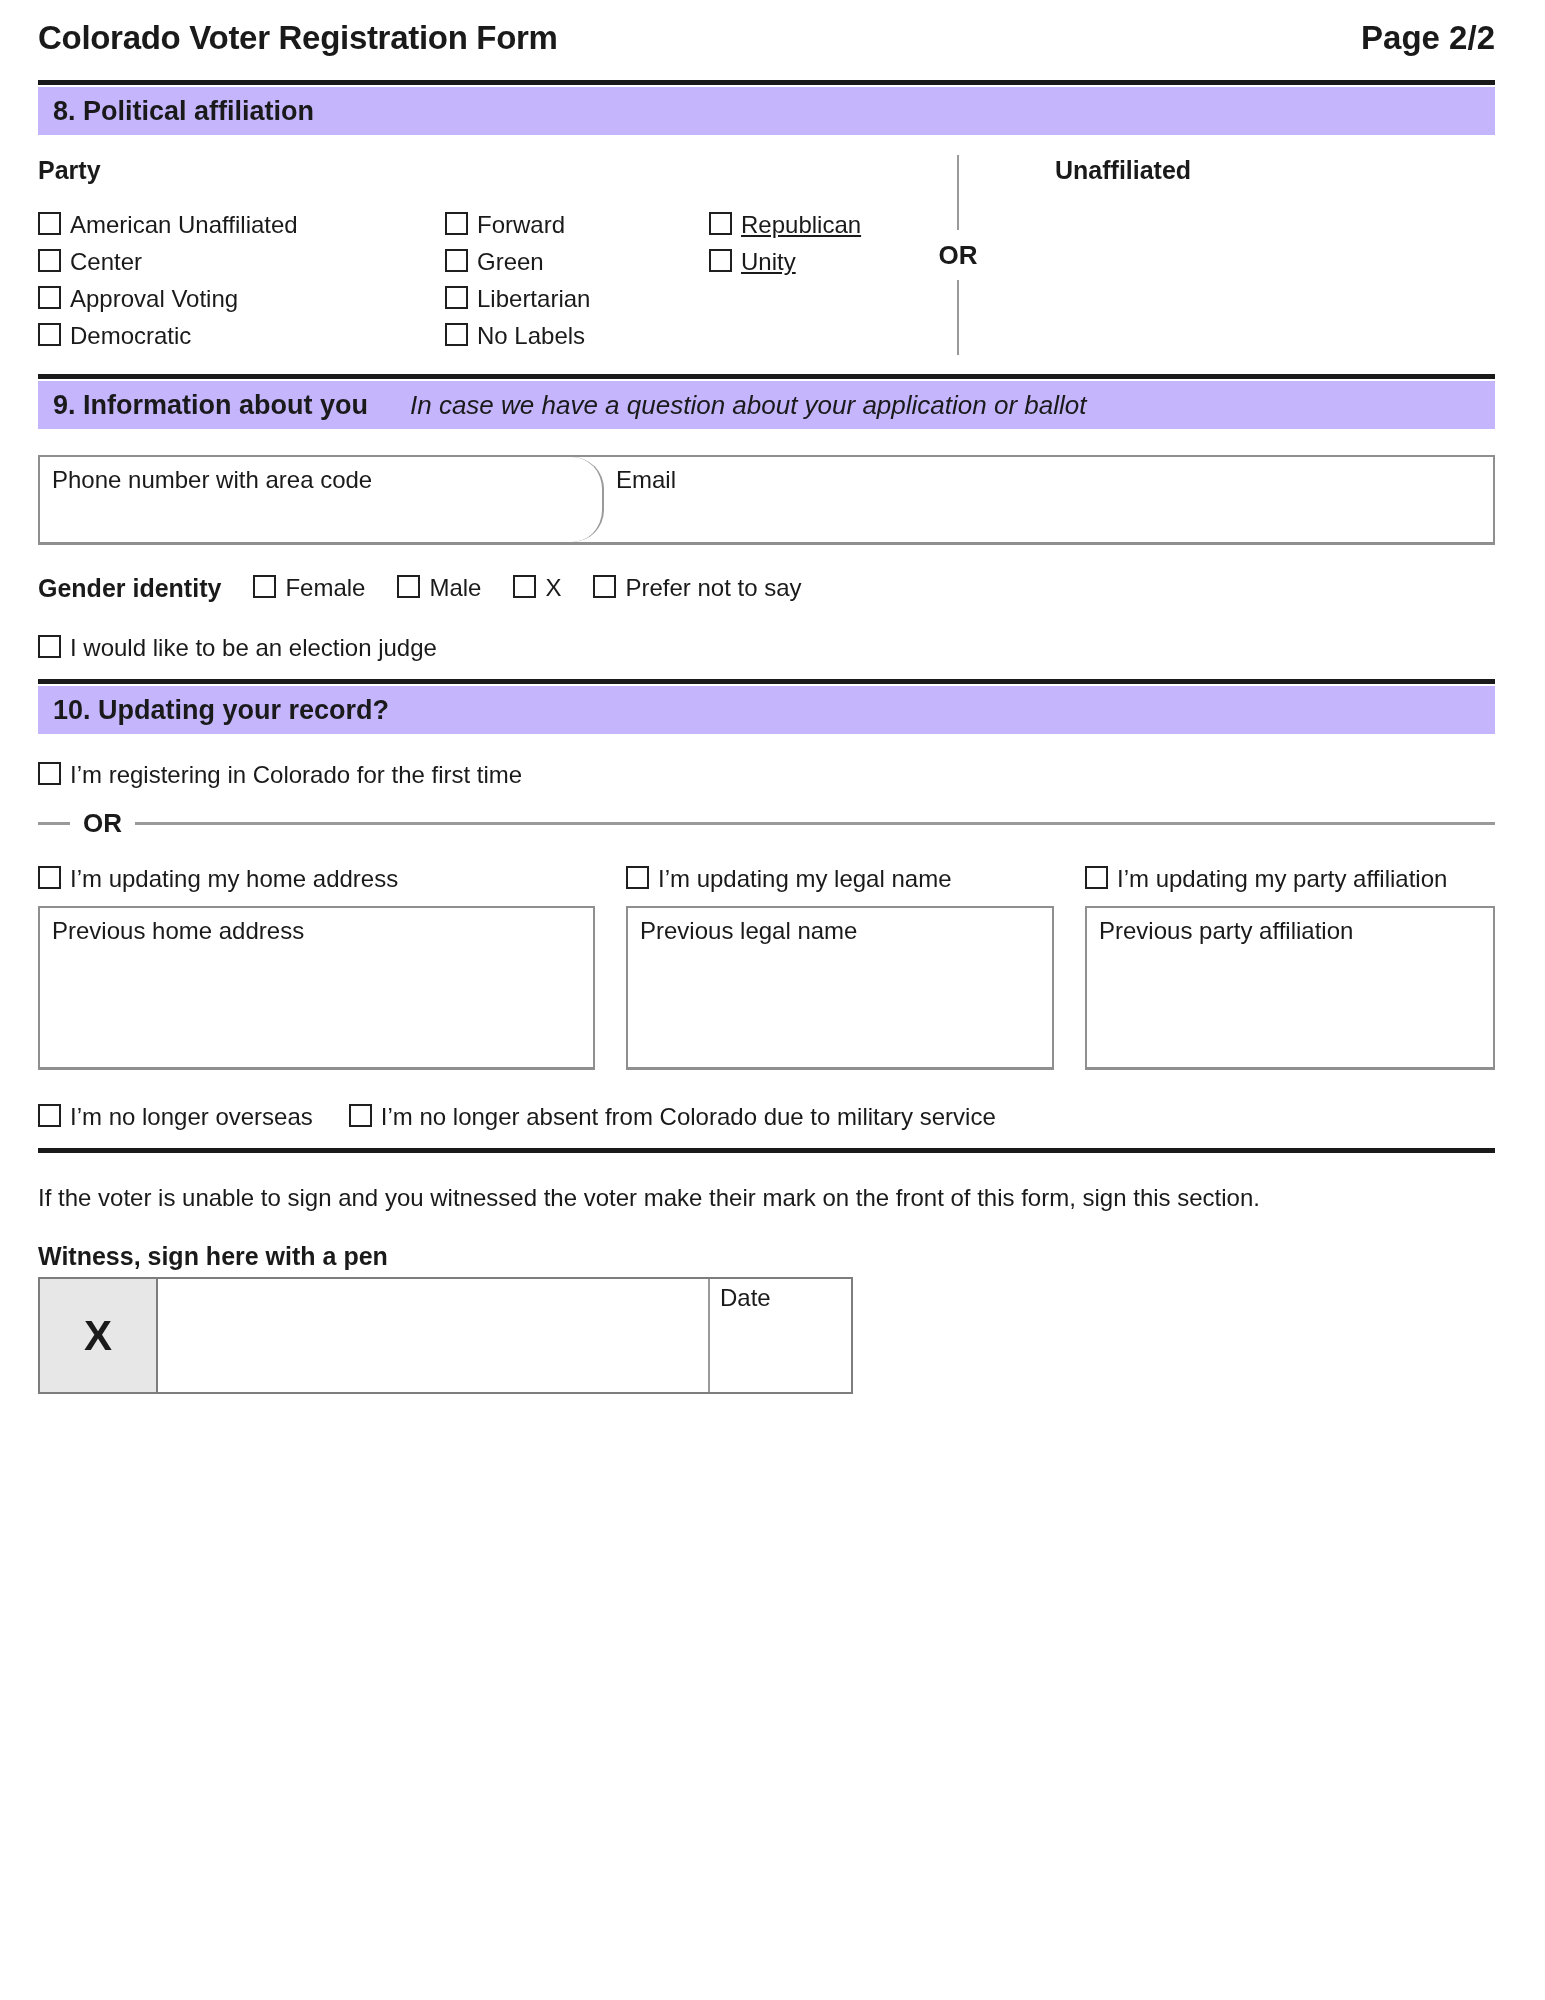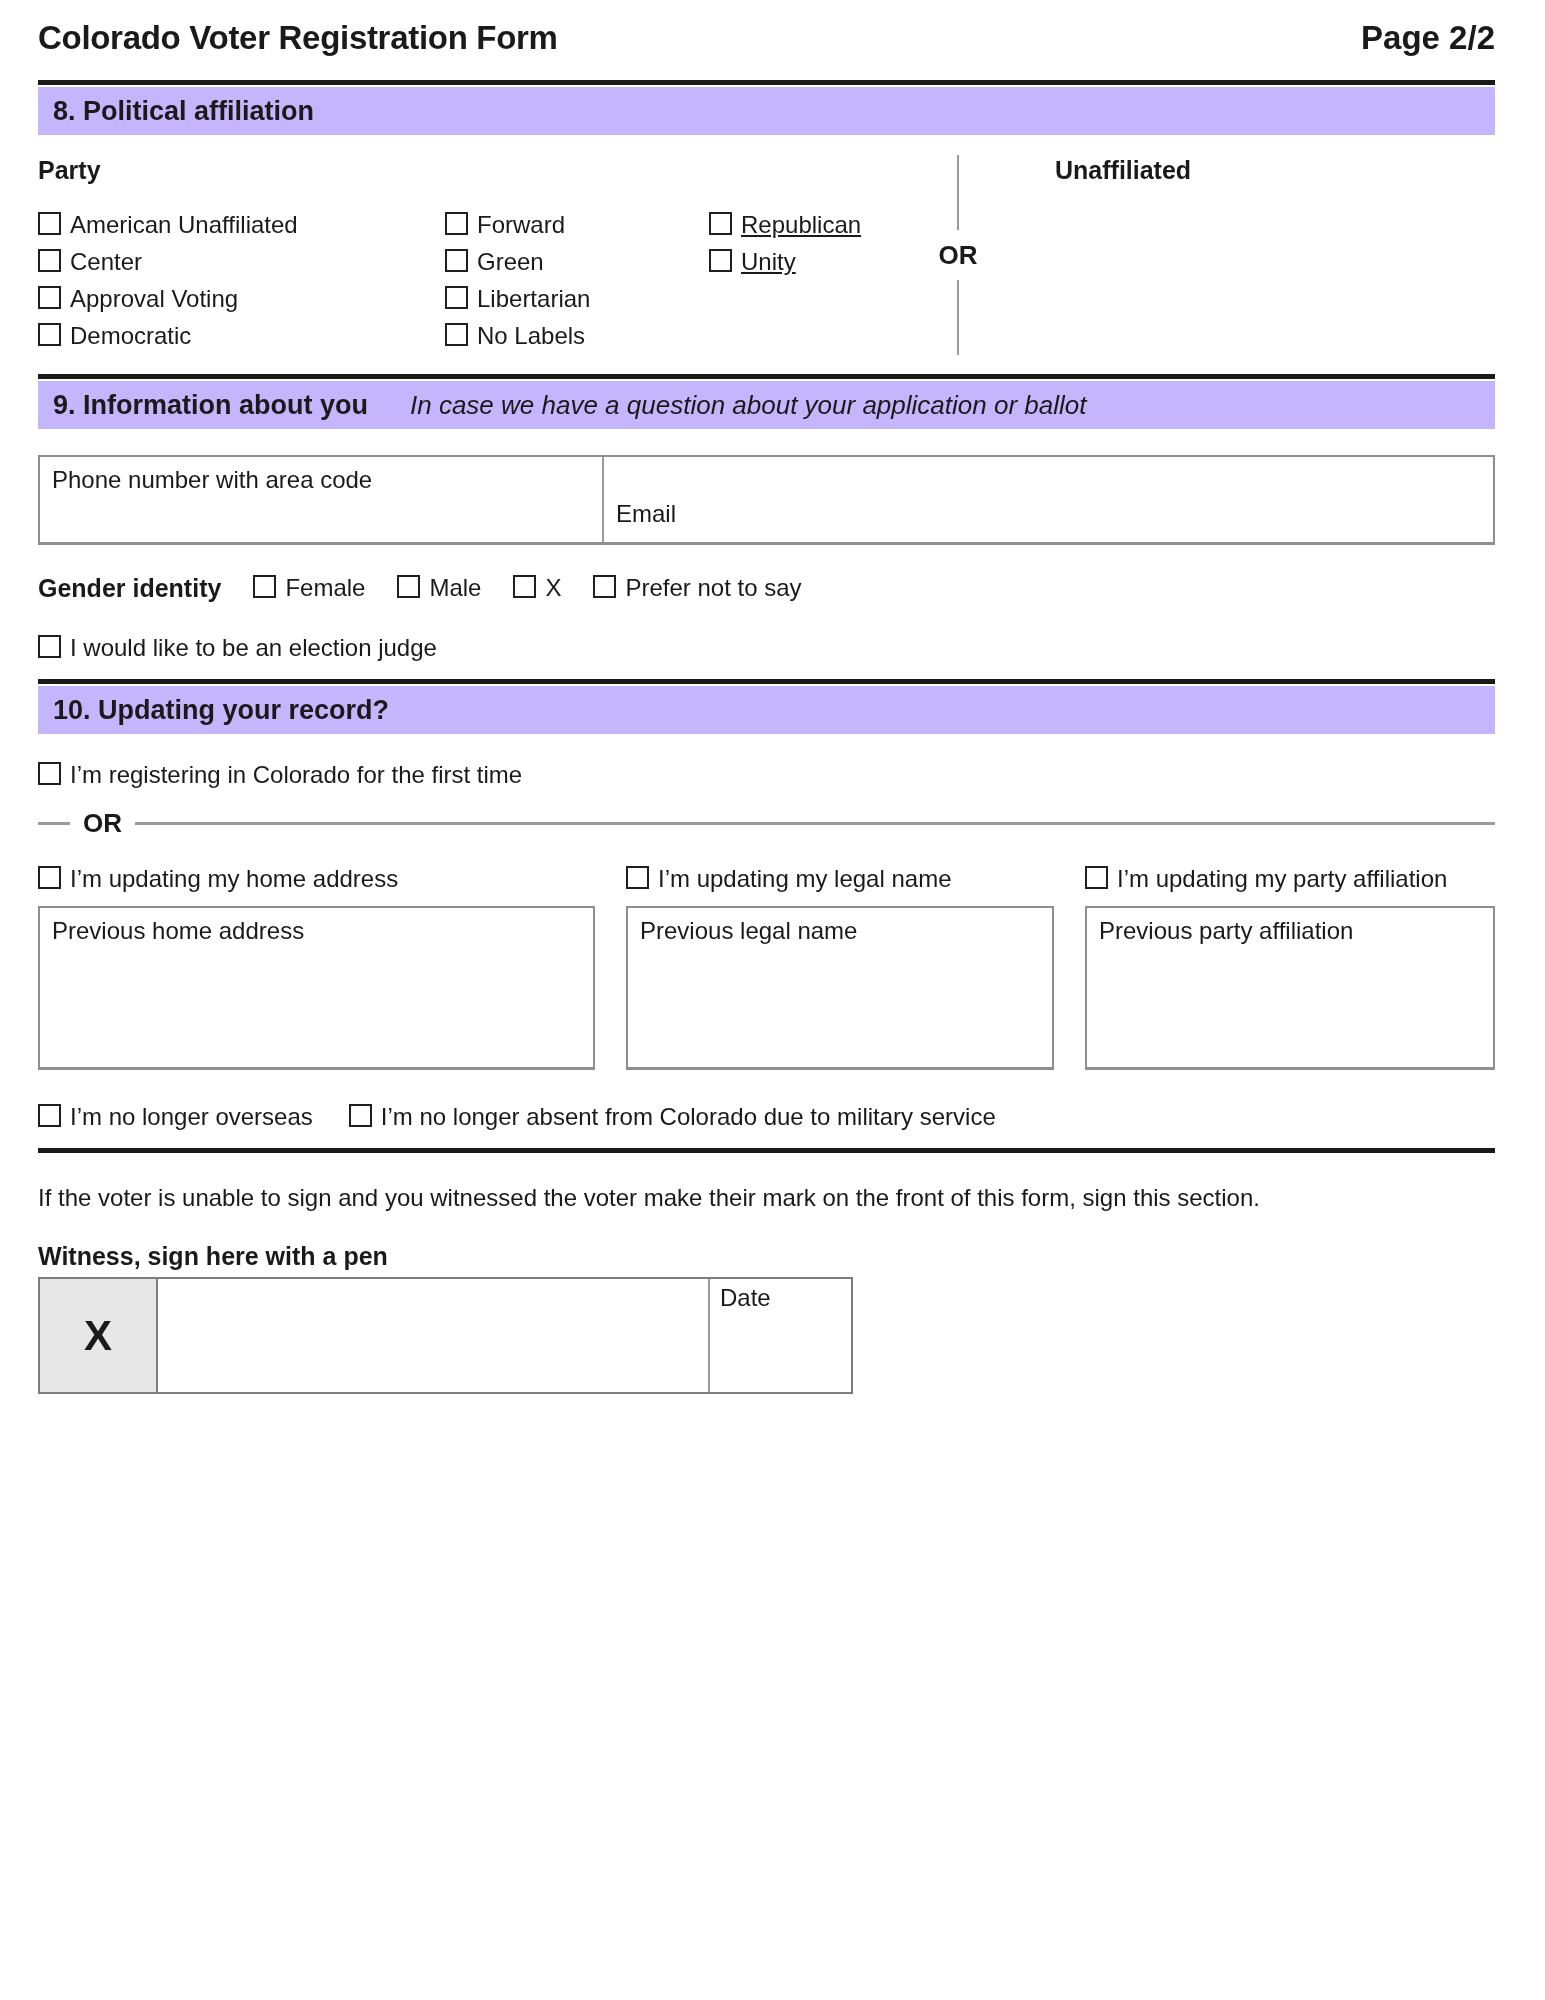--- a/index.html
+++ b/index.html
@@ -33,23 +33,23 @@
   .s8-c3{width:214px;padding-top:55px;box-sizing:border-box;text-decoration:underline;}
   .s8-div{width:70px;height:200px;display:flex;flex-direction:column;align-items:center;}
   .s8-div .seg{width:2px;background:#9a9a9a;flex:1;}
   .s8-div .orlbl{font-size:26px;font-weight:bold;padding:10px 0;}
   .s8-unaff{margin-left:62px;width:400px;}
   .s8-unaff .colhead{font-size:25px;font-weight:bold;height:30px;margin-bottom:16px;}
   .s8-unaff .opt .txt{max-width:300px;}
   
   .contact{margin-top:26px;border:2px solid #8f8f8f;border-bottom-width:3px;height:90px;
            display:flex;box-sizing:border-box;}
-  .contact .cell{padding:8px 12px;box-sizing:border-box;}
+  .contact .cell{padding:8px 12px;box-sizing:border-box;border-radius:32px;}
   .contact .cell.phone{width:564px;border-right:2px solid #9a9a9a;}
-  .contact .cell.email{flex:1;margin-top:34px;}
+  .contact .cell.email{flex:1;}
   .gender{display:flex;align-items:flex-start;margin-top:28px;}
   .gender .glabel{font-size:25px;font-weight:bold;margin-right:32px;}
   .gender .opt{margin-right:32px;}
   .judge{margin-top:30px;}
   
   .first-time{margin-top:26px;}
   .ordiv{display:flex;align-items:center;margin-top:18px;height:30px;}
   .ordiv .dash{width:32px;height:3px;background:#9a9a9a;}
   .ordiv .orlbl{font-size:26px;font-weight:bold;padding:0 13px;}
   .ordiv .long{flex:1;height:3px;background:#9a9a9a;}

